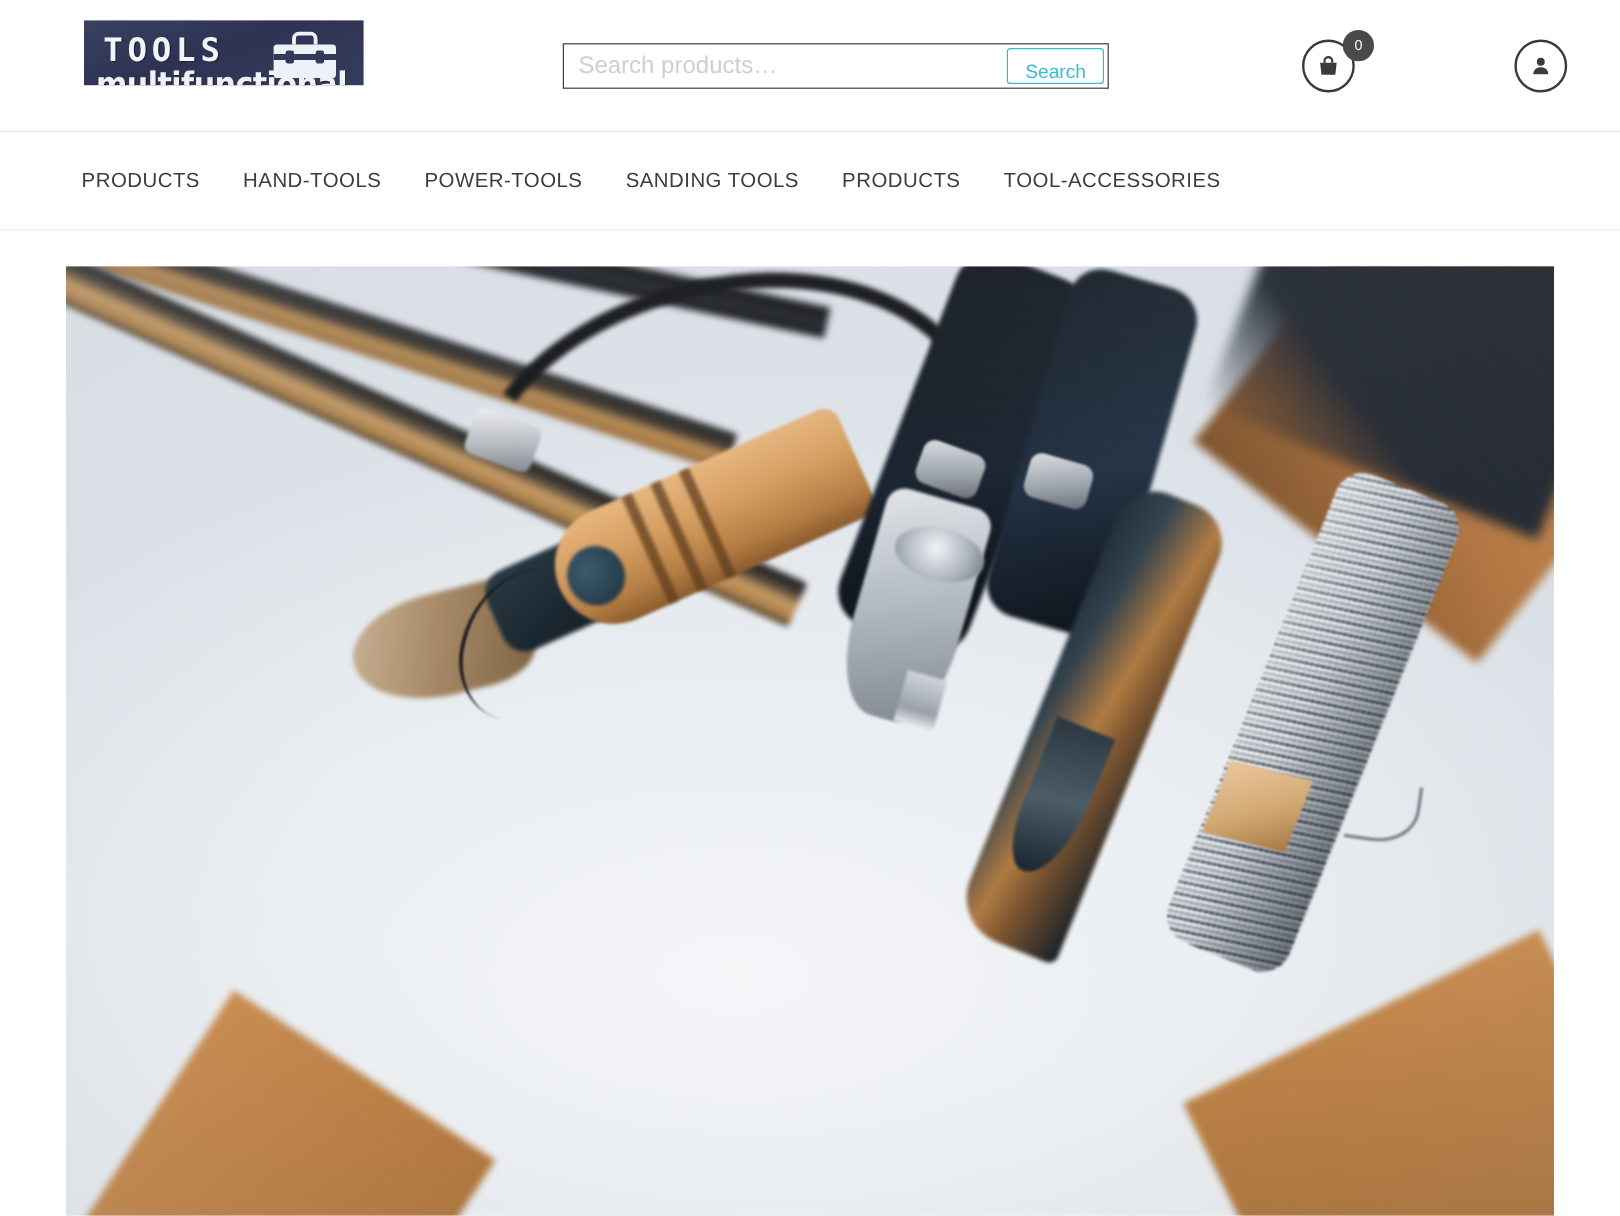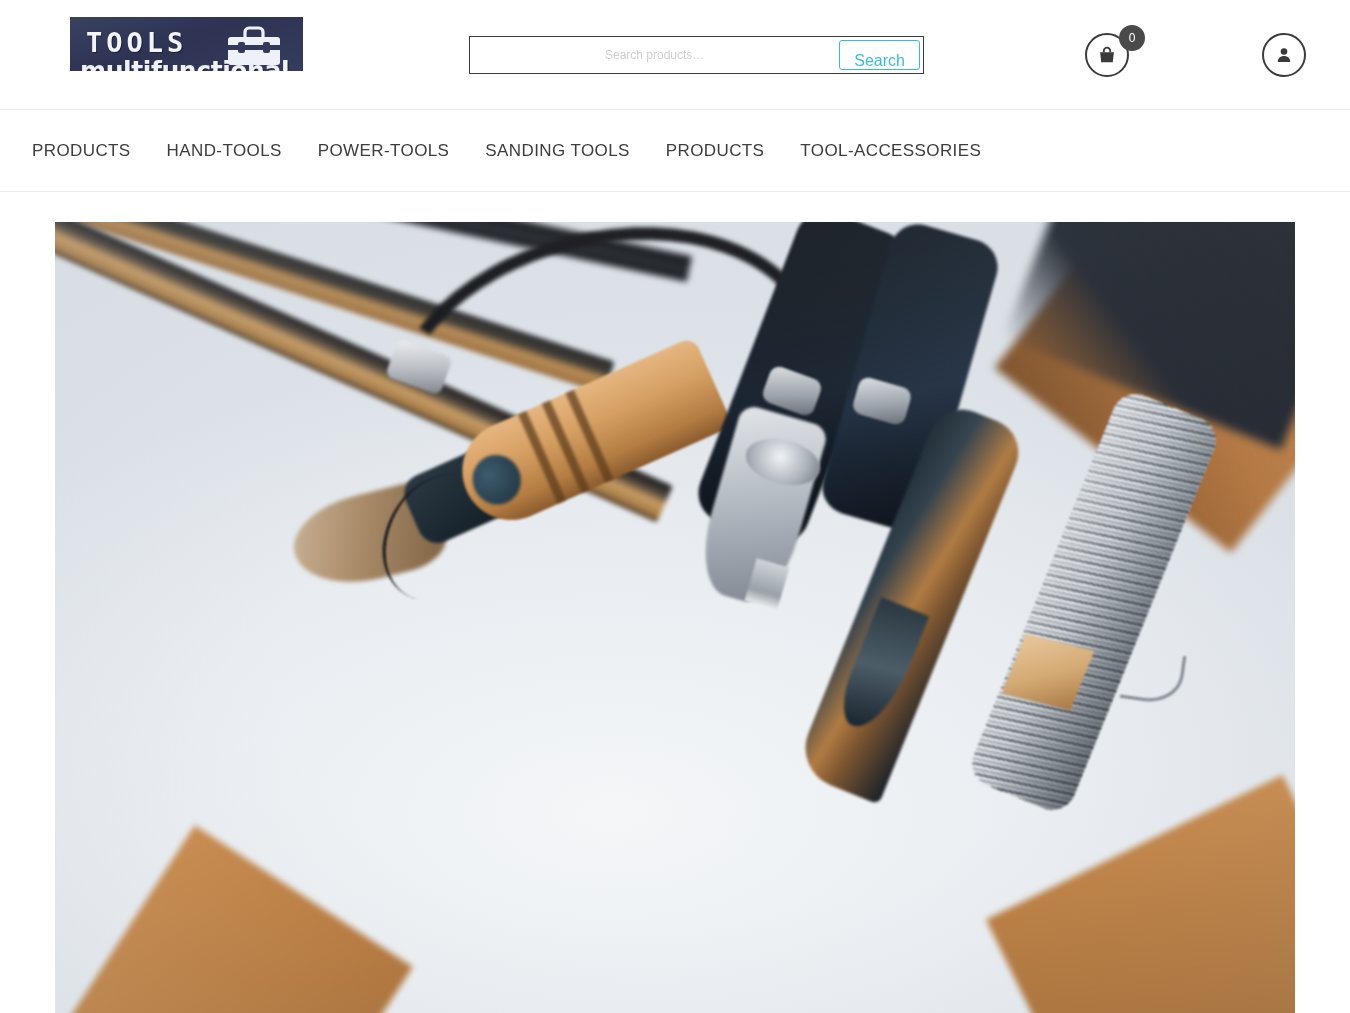--- a/index.html
+++ b/index.html
@@ -80,23 +80,22 @@
     align-items: center;
   }
   .search-input {
     flex: 1;
     height: 100%;
     border: none;
     outline: none;
     background: transparent;
     padding: 0 12px;
     font-family: "Liberation Sans", sans-serif;
-    font-size: 12px;
+    font-size: 20px;
     color: #4a4a4a;
-    text-align: center;
   }
   .search-input::placeholder { color: #cfcfcf; }
   .search-submit {
     height: 30px;
     margin-right: 3px;
     padding: 12px 14px;
     background: #ffffff;
     border: 1px solid #35bcd4;
     border-radius: 3px;
     color: #3bbcd6;
@@ -155,21 +154,21 @@
   }
 
   
   .main-nav {
     width: 1350px;
     height: 82px;
     background: #ffffff;
     border-bottom: 1px solid #eeeeee;
     display: flex;
     align-items: center;
-    padding-left: 32px;
+    padding-left: 68px;
   }
   .nav-list { list-style: none; display: flex; align-items: center; }
   .nav-item { margin-right: 36px; }
   .nav-item:last-child { margin-right: 0; }
   .nav-link {
     display: block;
     font-family: "Liberation Sans", sans-serif;
     font-size: 17px;
     letter-spacing: 0.4px;
     color: #3d3d3d;

